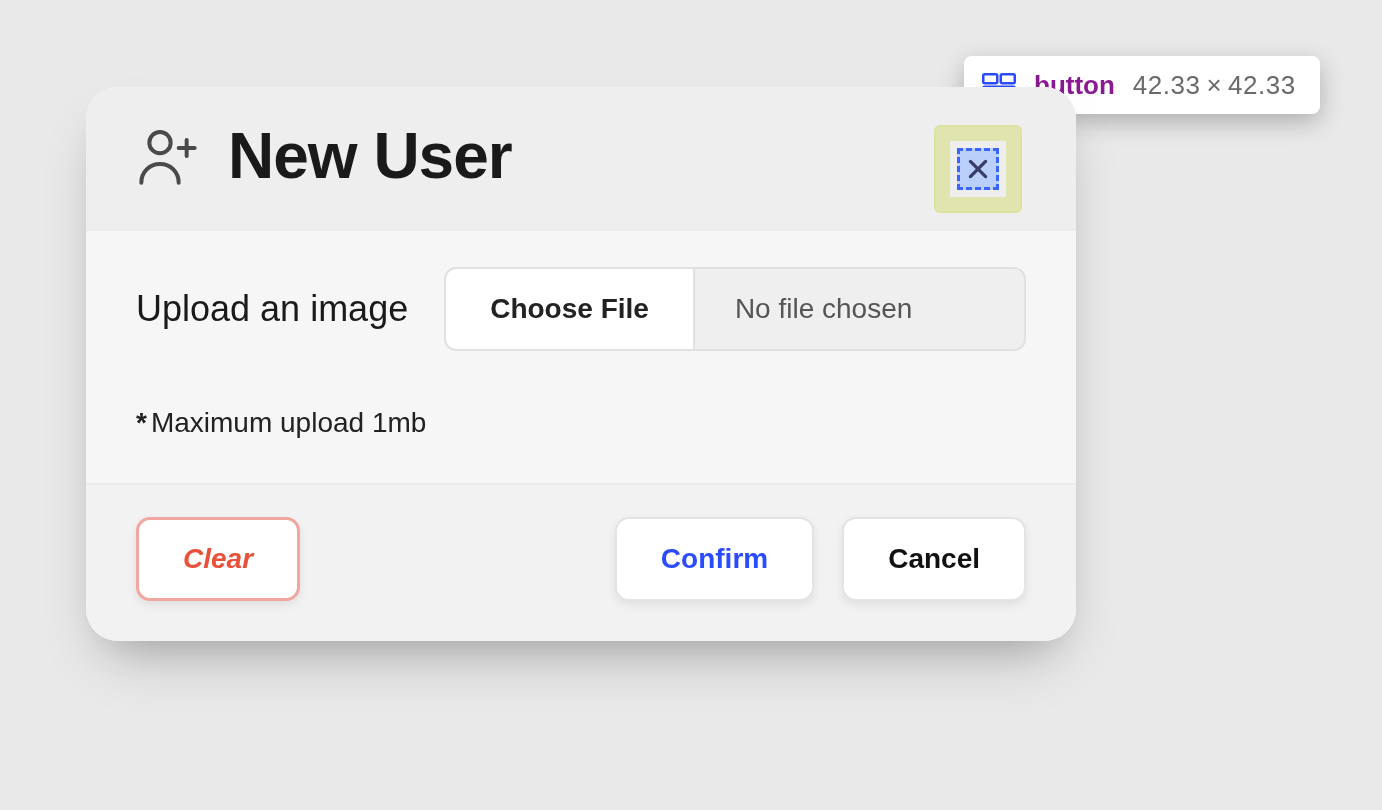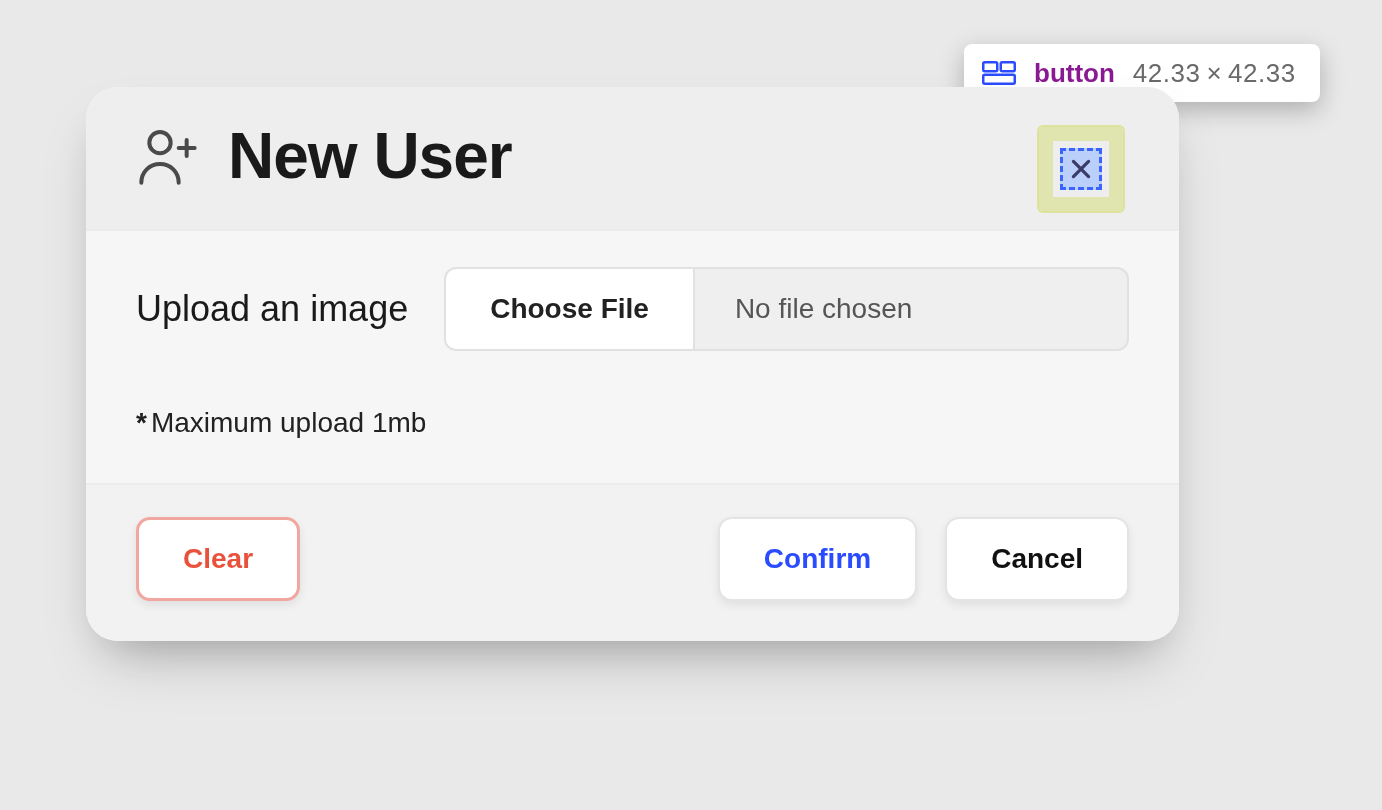--- a/index.html
+++ b/index.html
@@ -12,21 +12,21 @@
     font-family: -apple-system, BlinkMacSystemFont, "Segoe UI", Helvetica, Arial, sans-serif;
     position: relative;
     overflow: hidden;
   }
 
   
   .dialog {
     position: absolute;
     left: 86px;
     top: 87px;
-    width: 1093px;
+    width: 990px;
     border-radius: 32px;
     background: #f6f6f6;
     box-shadow: 0 30px 60px -20px rgba(0,0,0,0.25),
                 0 20px 40px -20px rgba(0,0,0,0.15);
     overflow: visible;
   }
 
   
   .dialog-header {
     display: flex;
@@ -152,36 +152,37 @@
     border-radius: 14px;
     font-size: 28px;
     font-weight: 800;
     cursor: pointer;
     background: #fff;
     box-shadow: 0 4px 10px rgba(0,0,0,0.08);
   }
   .btn-clear {
     border: 3px solid #f1a7a0;
     color: #e9513c;
+    font-style: italic;
   }
   .spacer { flex: 1; }
   .btn-cancel {
     border: 2px solid #e4e4e4;
     color: #111;
   }
   .btn-confirm {
     border: 2px solid #e4e4e4;
     color: #2b4bff;
   }
 
   
   .devtools-tooltip {
     position: absolute;
     left: 964px;
-    top: 44px;
+    top: 56px;
     background: #fff;
     border-radius: 8px;
     box-shadow: 0 8px 24px rgba(0,0,0,0.25);
     padding: 16px 24px 16px 18px;
     display: flex;
     align-items: center;
     gap: 18px;
     font-size: 26px;
     line-height: 1;
   }

